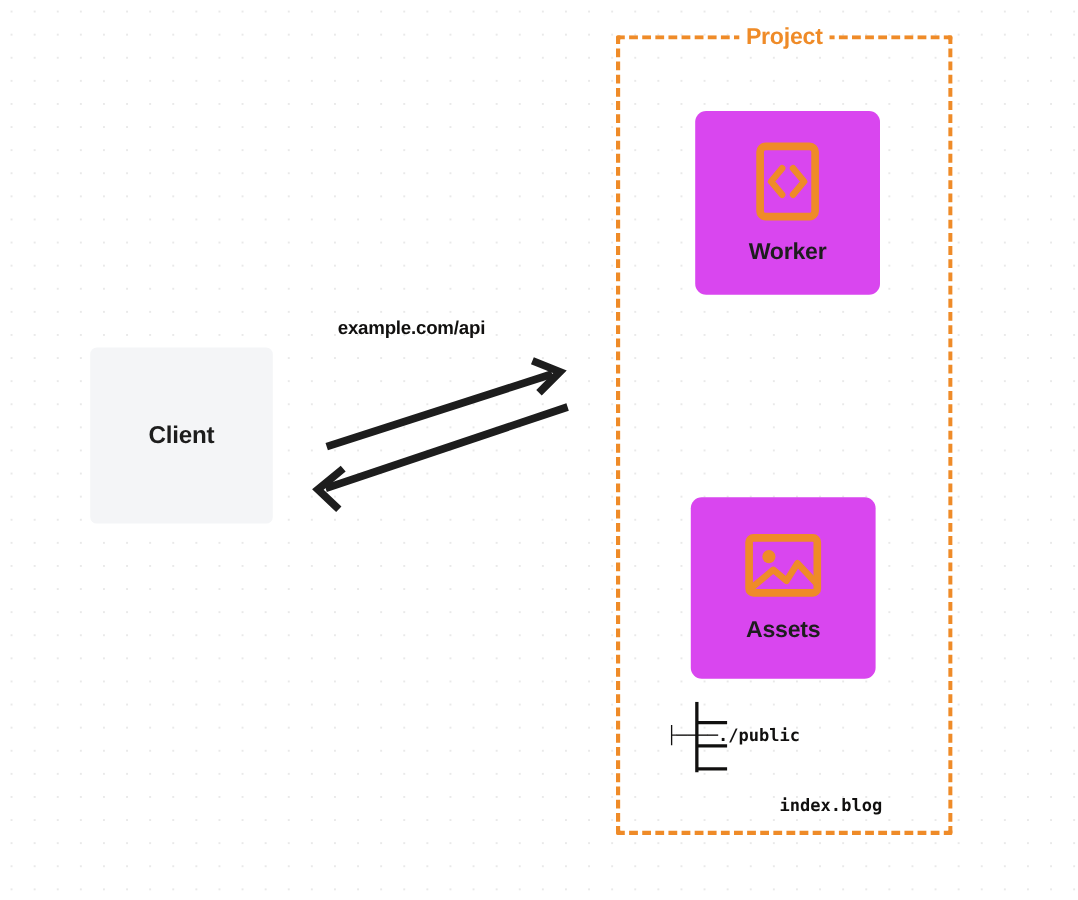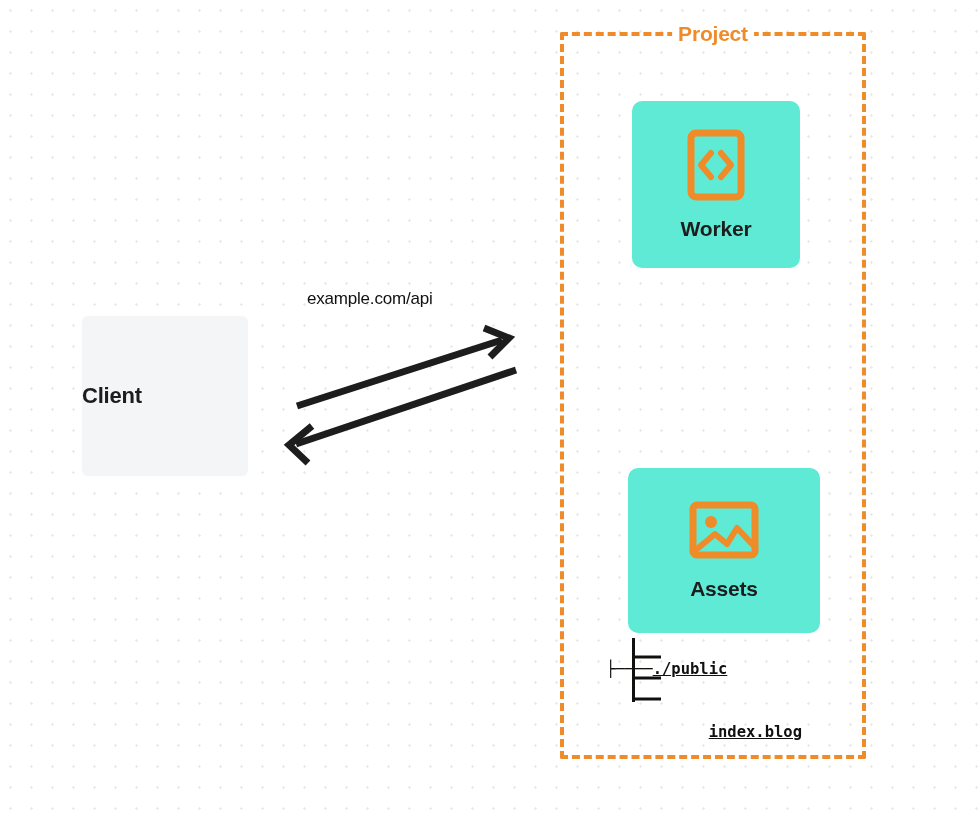--- a/index.html
+++ b/index.html
@@ -30,35 +30,36 @@
   #client-node {
     position: absolute;
     left: 82px;
     top: 316px;
     width: 166px;
     height: 160px;
     background: #f4f5f7;
     border-radius: 6px;
     display: flex;
     align-items: center;
+    justify-content: center;
   }
   #client-node .node-label {
     font-size: 22px;
     font-weight: bold;
     color: #1d1d1d;
     letter-spacing: -0.2px;
   }
 
   
   #request-label {
     position: absolute;
     left: 307px;
     top: 289px;
     font-size: 17px;
-    font-weight: normal;
+    font-weight: bold;
     color: #11100f;
     letter-spacing: -0.2px;
     white-space: nowrap;
   }
 
   
   #arrows-layer {
     position: absolute;
     left: 0; top: 0;
     width: 980px; height: 818px;
@@ -87,21 +88,21 @@
     font-size: 21px;
     font-weight: bold;
     color: #ef8b28;
     letter-spacing: -0.2px;
     white-space: nowrap;
   }
 
   
   .service-card {
     position: absolute;
-    background: #5eead4;
+    background: #d946ef;
     border-radius: 10px;
     display: flex;
     flex-direction: column;
     align-items: center;
     justify-content: center;
   }
   .service-card .card-icon {
     display: block;
     line-height: 0;
   }
@@ -115,22 +116,22 @@
   #worker-card {
     left: 632px;
     top: 101px;
     width: 168px;
     height: 167px;
   }
   #worker-card .card-icon { margin-bottom: 16px; }
 
   #assets-card {
     left: 628px;
-    top: 468px;
-    width: 192px;
+    top: 452px;
+    width: 168px;
     height: 165px;
   }
   #assets-card .card-icon { margin-bottom: 18px; }
 
   
   #file-tree {
     position: absolute;
     left: 606px;
     top: 617px;
     width: 196px;
@@ -139,21 +140,20 @@
     font-weight: bold;
     color: #11100f;
     line-height: 21px;
     white-space: pre;
   }
   #file-tree .tree-row {
     display: block;
     text-align: right;
     position: relative;
     height: 21px;
-    text-decoration: underline;
   }
   #file-tree .tree-row.root {
     text-align: left;
   }
   #file-tree .tree-root-connector {
     display: inline-block;
   }
 </style>
 </head>
 <body>

